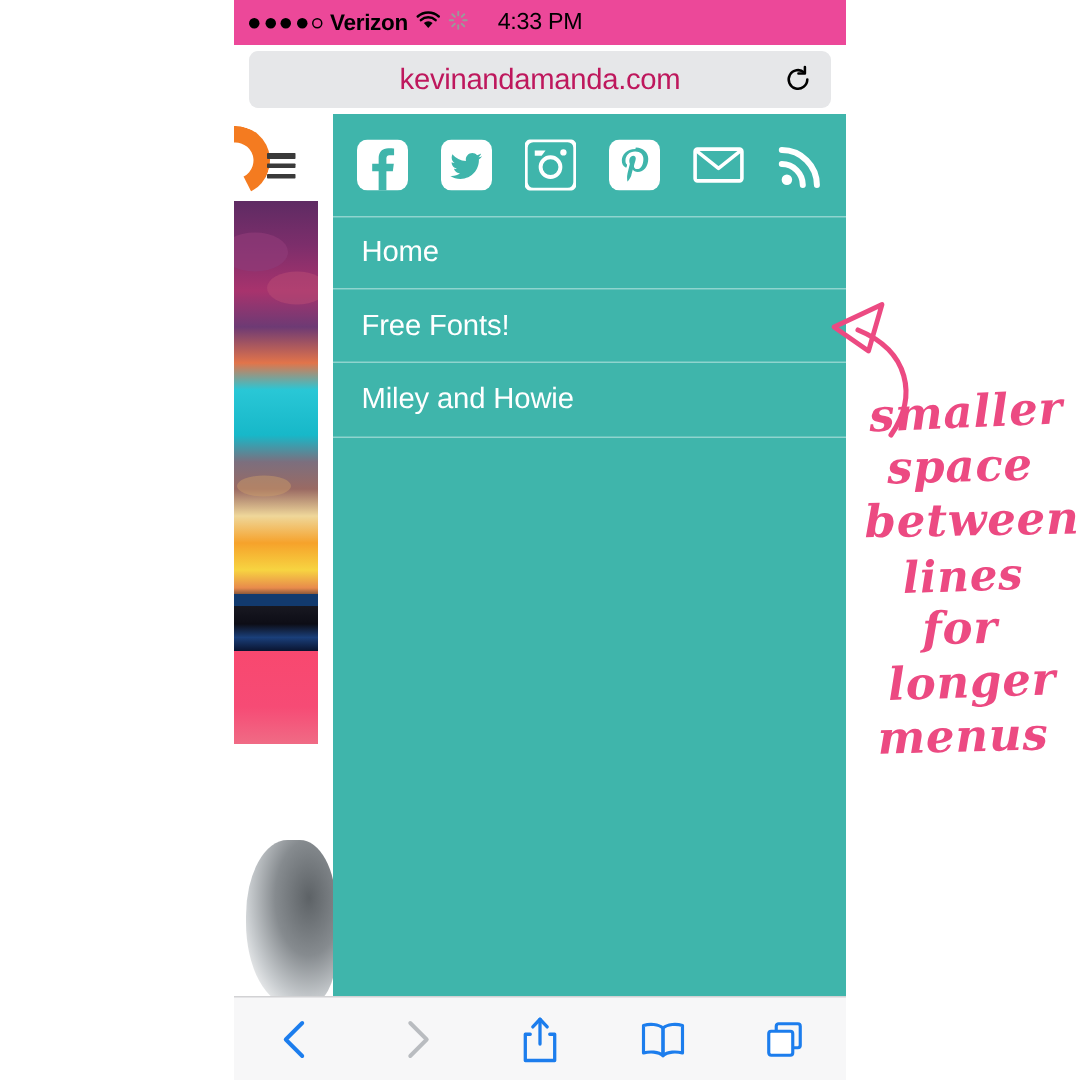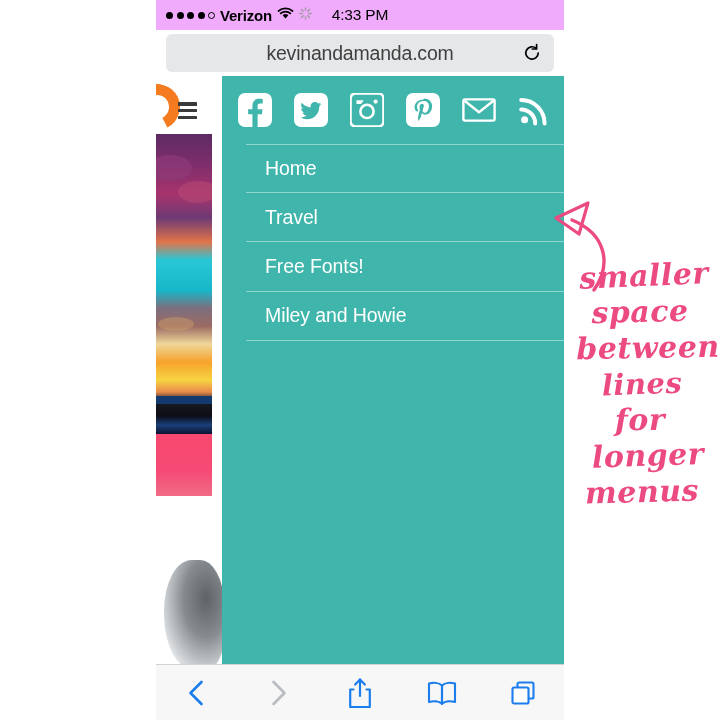--- a/index.html
+++ b/index.html
@@ -15,21 +15,21 @@
   #phone {
     position:absolute;
     left:156px; top:0; width:408px; height:720px;
     background:#ffffff;
     overflow:hidden;
   }
 
   
   #statusbar {
     position:absolute; left:0; top:0; width:408px; height:30px;
-    background:#f0abfc;
+    background:#ec4899;
     display:flex; align-items:center;
     font-size:15.5px; color:#000;
   }
   #sb-left { position:absolute; left:10px; display:flex; align-items:center; gap:5px; }
   #sb-center { position:absolute; left:0; width:408px; text-align:center; font-weight:normal; letter-spacing:-0.2px;}
   #sb-right { position:absolute; right:8px; display:flex; align-items:center; gap:5px; }
   .dots { display:flex; gap:3.5px; align-items:center; }
   .dot { width:7px; height:7px; border-radius:50%; background:#000; }
   .dot.empty { background:transparent; border:1.2px solid #000; width:7px; height:7px; }
   #carrier { font-weight:bold; font-size:15px; letter-spacing:-0.2px; }
@@ -47,21 +47,21 @@
 
   
   #urlbar-wrap {
     position:absolute; left:0; top:30px; width:408px; height:46px;
     background:#ffffff;
   }
   #urlbar {
     position:absolute; left:10px; top:4px; width:388px; height:38px;
     background:#e6e7e9; border-radius:6px;
     display:flex; align-items:center; justify-content:center;
-    font-size:19.5px; color:#404040; letter-spacing:-0.2px;
+    font-size:19.5px; color:#be185d; letter-spacing:-0.2px;
   }
   #reload {
     position:absolute; right:12px; top:50%; transform:translateY(-50%);
     width:20px; height:20px; color:#000;
   }
 
   
   #viewport {
     position:absolute; left:0; top:76px; width:408px; height:588px;
     background:#ffffff; overflow:hidden;
@@ -96,21 +96,20 @@
   .sicon { width:34px; height:34px; color:#ffffff; flex:0 0 auto; }
   #nav { border-top:none; }
   .nav-item {
     height:49.2px;
     display:flex; align-items:center;
     padding-left:19px;
     color:#ffffff;
     font-size:19.5px;
     letter-spacing:-0.1px;
     border-bottom:1px solid rgba(255,255,255,0.42);
-    margin-left:24px;
   }
   .nav-item:first-child { border-top:1px solid rgba(255,255,255,0.42); }
 
   
   #hamburger{
     position:absolute; left:22px; top:26px; width:19px; height:17px;
   }
   #hamburger span{
     display:block; width:19px; height:3.6px; background:#3a3a3a; border-radius:0.5px;
     margin-bottom:3.2px;
@@ -296,23 +295,20 @@
             <path d="M3.2 7.0 a23.4 23.4 0 0 1 23.4 23.4" fill="none" stroke="#ffffff" stroke-width="4.0" stroke-linecap="round"></path>
           </svg>
         </span>
       </div>
 
       <div id="nav">
         <div class="nav-item">
           <span>Home</span>
         </div>
         <div class="nav-item">
-          <span>Travel</span>
-        </div>
-        <div class="nav-item">
           <span>Free Fonts!</span>
         </div>
         <div class="nav-item">
           <span>Miley and Howie</span>
         </div>
       </div>
     </div>
   </div>
 
   <div id="toolbar">

